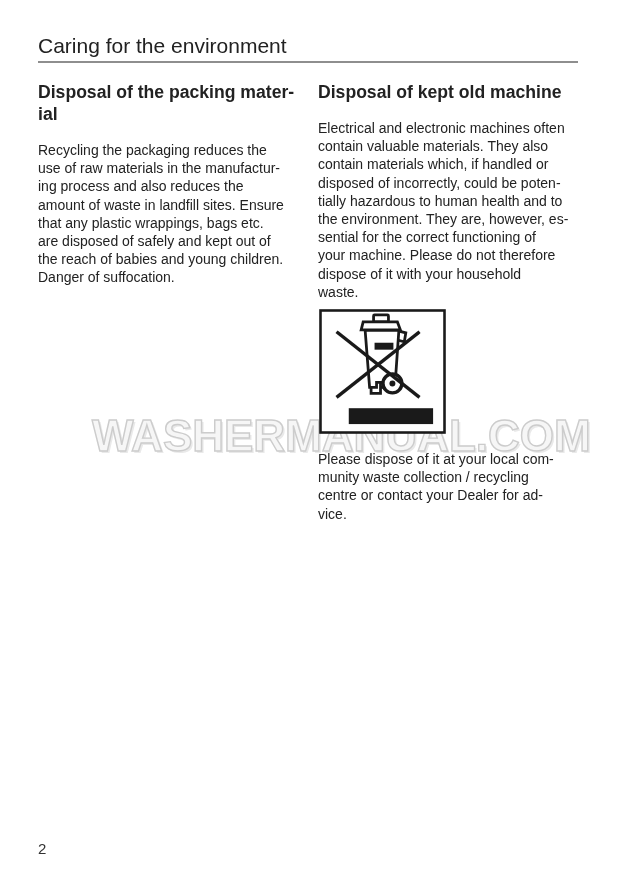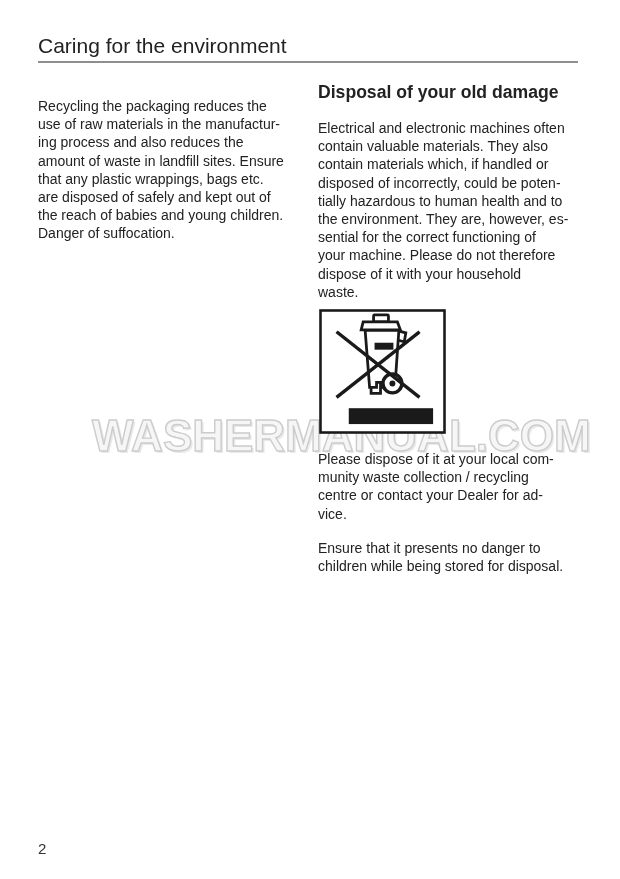--- a/index.html
+++ b/index.html
@@ -108,32 +108,34 @@
 
   <div class="watermark">WASHERMANUAL.COM</div>
 
   <h1 class="page-title">Caring for the environment</h1>
 
   <div class="title-rule"></div>
 
   <div class="columns">
 
     <div class="col">
+      <h2 class="col-heading">Disposal of the packing mater-
+ial</h2>
       <p class="body-par">Recycling the packaging reduces the
 use of raw materials in the manufactur-
 ing process and also reduces the
 amount of waste in landfill sites. Ensure
 that any plastic wrappings, bags etc.
 are disposed of safely and kept out of
 the reach of babies and young children.
 Danger of suffocation.</p>
     </div>
 
     <div class="col">
-      <h2 class="col-heading">Disposal of your old damage</h2>
+      <h2 class="col-heading">Disposal of kept old machine</h2>
       <p class="body-par">Electrical and electronic machines often
 contain valuable materials. They also
 contain materials which, if handled or
 disposed of incorrectly, could be poten-
 tially hazardous to human health and to
 the environment. They are, however, es-
 sential for the correct functioning of
 your machine. Please do not therefore
 dispose of it with your household
 waste.</p>
@@ -169,21 +171,19 @@
           </g>
 
           <rect x="30" y="100" width="85" height="16" fill="var(--icon-ink)"></rect>
         </svg>
       </div>
 
       <p class="body-par">Please dispose of it at your local com-
 munity waste collection / recycling
 centre or contact your Dealer for ad-
 vice.</p>
-      <p class="body-par">Ensure that it presents no danger to
-children while being stored for disposal.</p>
     </div>
 
   </div>
 
   <div class="page-number">2</div>
 
 </div>
 
 </body></html>

